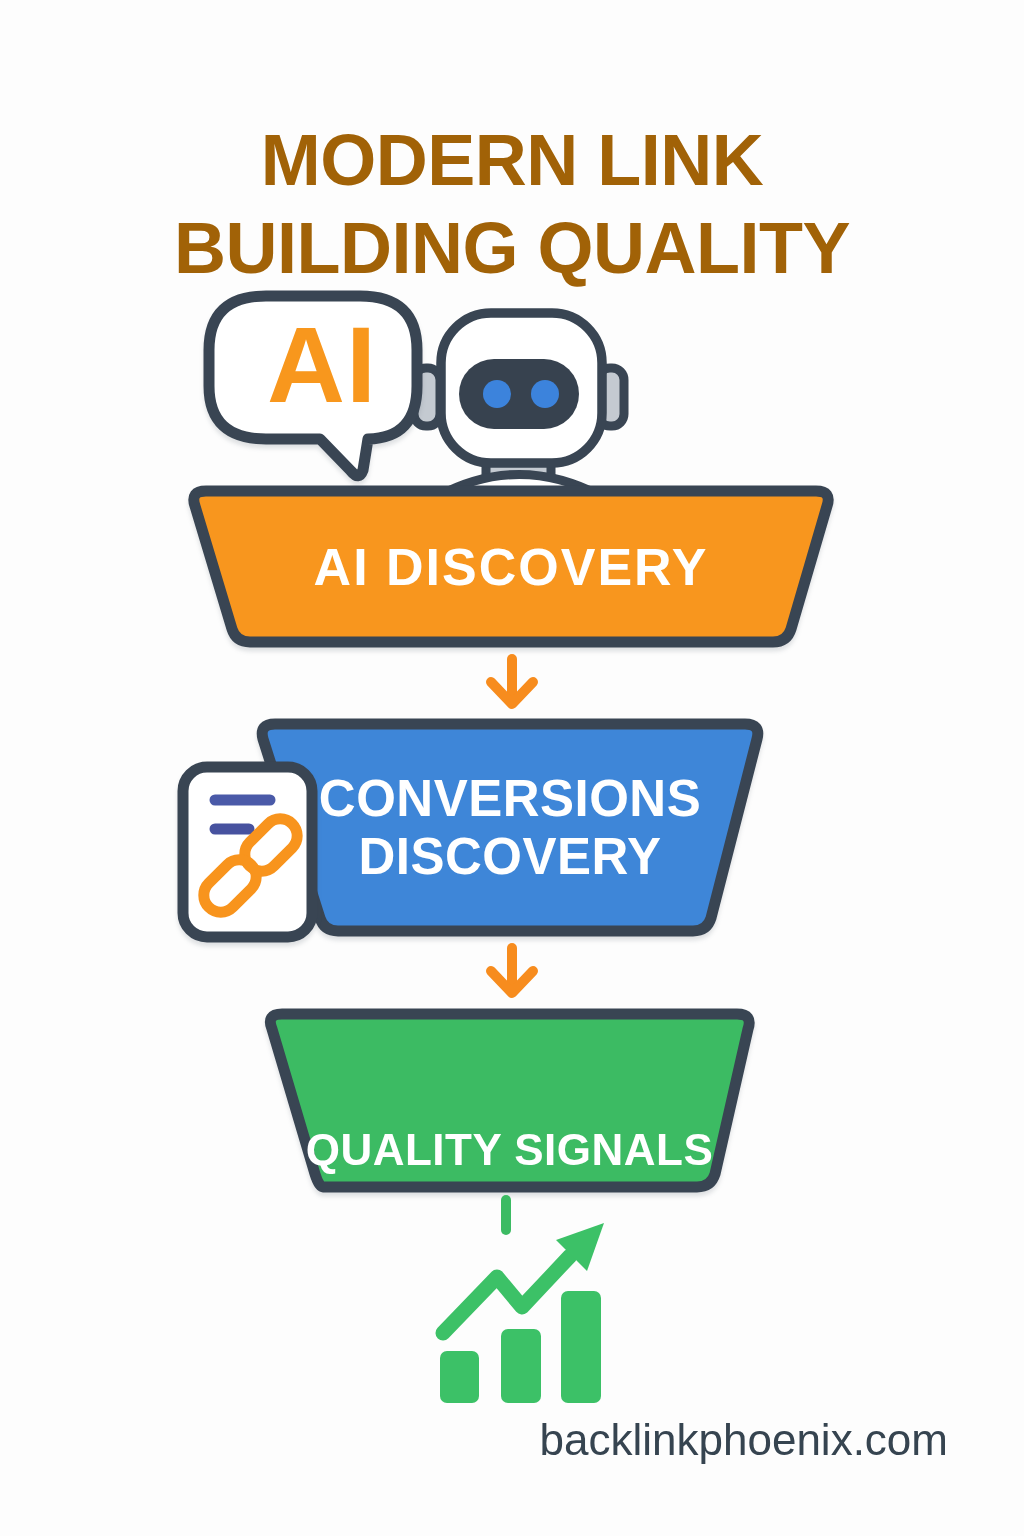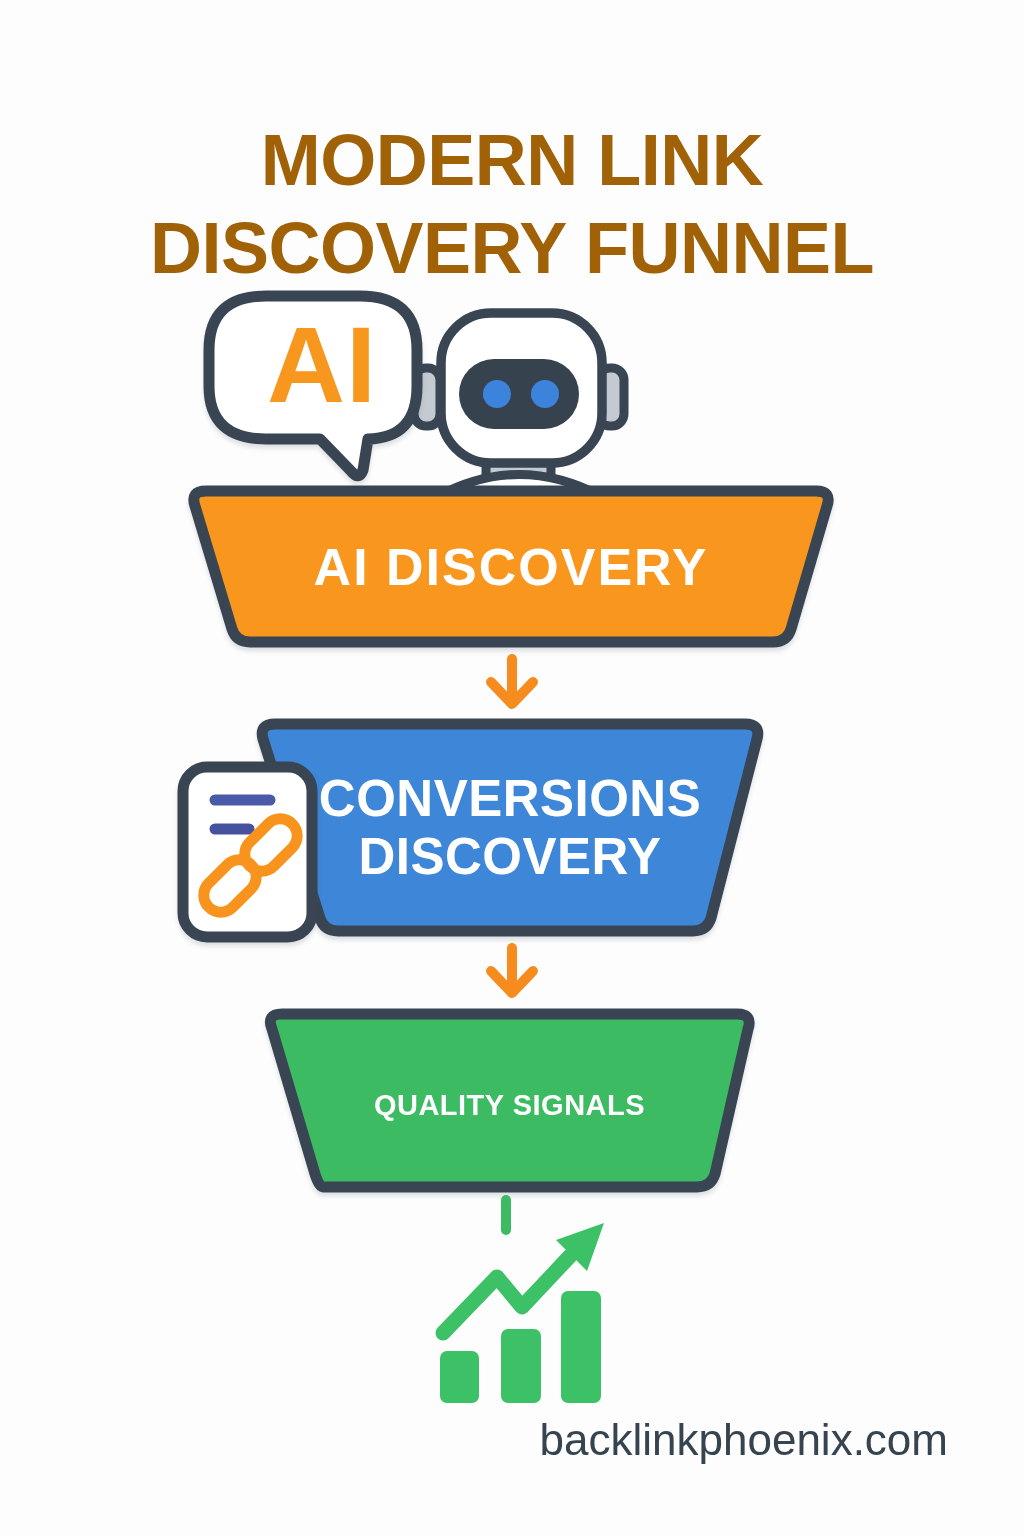--- a/index.html
+++ b/index.html
@@ -18,34 +18,34 @@
     display:flex;align-items:center;justify-content:center;
     font-size:108px;font-weight:bold;color:#F8971D;letter-spacing:1px;
   }
   .stage-label{
     position:absolute;display:flex;flex-direction:column;align-items:center;justify-content:center;
     color:#FFFFFF;font-weight:bold;text-align:center;
   }
   .stage-label span{display:block;}
   .stage-0{left:190px;top:491px;width:642px;height:151px;font-size:52px;letter-spacing:2px;}
   .stage-1{left:259px;top:724px;width:502px;height:207px;font-size:51px;line-height:58px;letter-spacing:0.5px;}
-  .stage-2{left:266px;top:1018px;width:487px;height:173px;font-size:29px;line-height:50px;letter-spacing:0.5px;}
+  .stage-2{left:266px;top:1063px;width:487px;height:173px;font-size:44px;line-height:50px;letter-spacing:0.5px;}
   .footer{
     position:absolute;right:76px;top:1415px;font-size:44px;color:#364450;
   }
   .shadow{filter:drop-shadow(0 4px 2px rgba(57,69,83,0.15));}
 </style>
 </head>
 <body>
 
 <div class="canvas">
 
   <div class="title">
     <span>MODERN LINK</span>
-    <span>DISCOVERY FUNNEL</span>
+    <span>BUILDING QUALITY</span>
   </div>
 
   <svg class="scene" width="1024" height="1536" viewBox="0 0 1024 1536">
 
     <g stroke="#394553" stroke-width="9">
       <rect x="414" y="368" width="26" height="58" rx="12" fill="#C4CAD1"></rect>
       <rect x="598" y="368" width="26" height="58" rx="12" fill="#C4CAD1"></rect>
       <rect x="486" y="448" width="65" height="34" rx="4" fill="#C4CAD1"></rect>
       <path d="M 438 496 Q 519 453 601 496 L 601 514 L 438 514 Z" fill="#FFFFFF"></path>
       <rect x="441" y="313" width="161" height="150" rx="50" fill="#FFFFFF" stroke-width="9.5"></rect>

